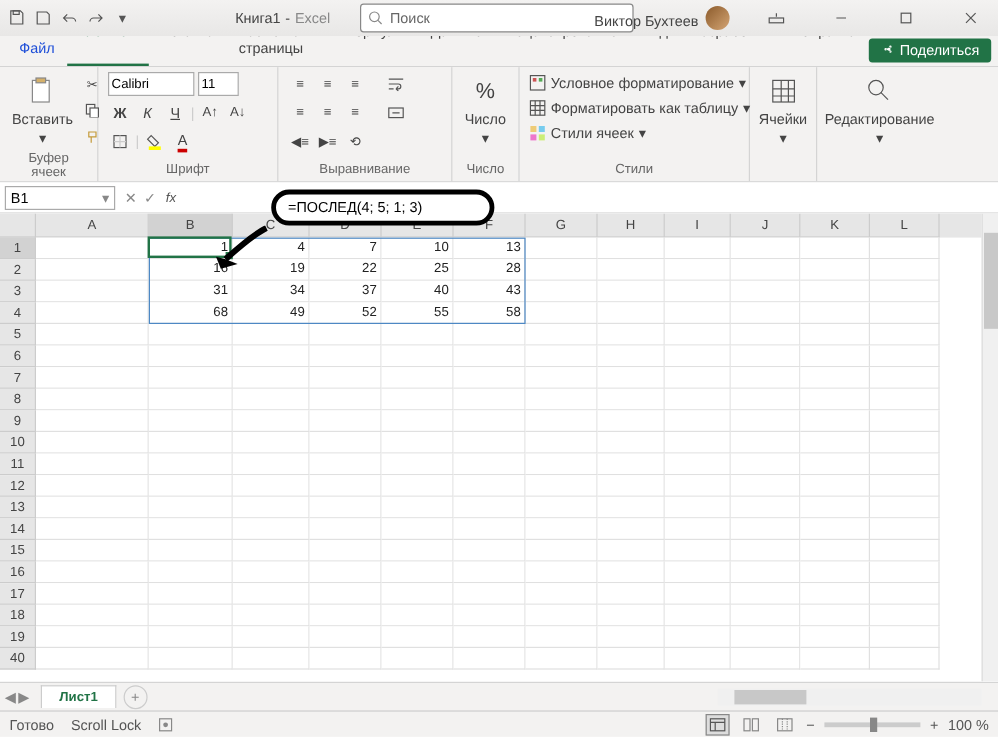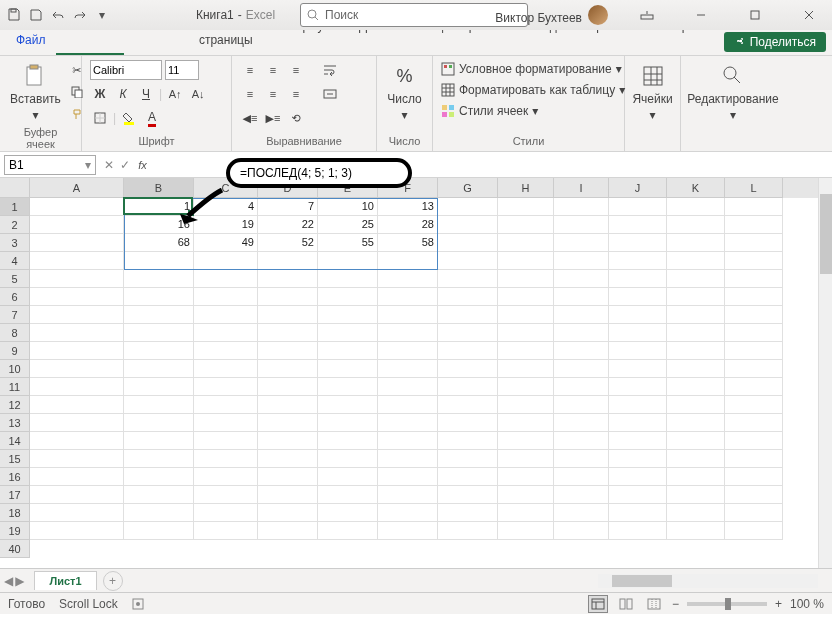--- a/index.html
+++ b/index.html
@@ -427,20 +427,34 @@
         <div class="cell" style="width: 60px;">28</div>
         <div class="cell" style="width: 60px;"></div>
         <div class="cell" style="width: 56px;"></div>
         <div class="cell" style="width: 55px;"></div>
         <div class="cell" style="width: 58px;"></div>
         <div class="cell" style="width: 58px;"></div>
         <div class="cell" style="width: 58px;"></div>
       </div>
       <div class="crow">
         <div class="cell" style="width: 94px;"></div>
+        <div class="cell" style="width: 70px;">31</div>
+        <div class="cell" style="width: 64px;">34</div>
+        <div class="cell" style="width: 60px;">37</div>
+        <div class="cell" style="width: 60px;">40</div>
+        <div class="cell" style="width: 60px;">43</div>
+        <div class="cell" style="width: 60px;"></div>
+        <div class="cell" style="width: 56px;"></div>
+        <div class="cell" style="width: 55px;"></div>
+        <div class="cell" style="width: 58px;"></div>
+        <div class="cell" style="width: 58px;"></div>
+        <div class="cell" style="width: 58px;"></div>
+      </div>
+      <div class="crow">
+        <div class="cell" style="width: 94px;"></div>
         <div class="cell" style="width: 70px;">68</div>
         <div class="cell" style="width: 64px;">49</div>
         <div class="cell" style="width: 60px;">52</div>
         <div class="cell" style="width: 60px;">55</div>
         <div class="cell" style="width: 60px;">58</div>
         <div class="cell" style="width: 60px;"></div>
         <div class="cell" style="width: 56px;"></div>
         <div class="cell" style="width: 55px;"></div>
         <div class="cell" style="width: 58px;"></div>
         <div class="cell" style="width: 58px;"></div>

